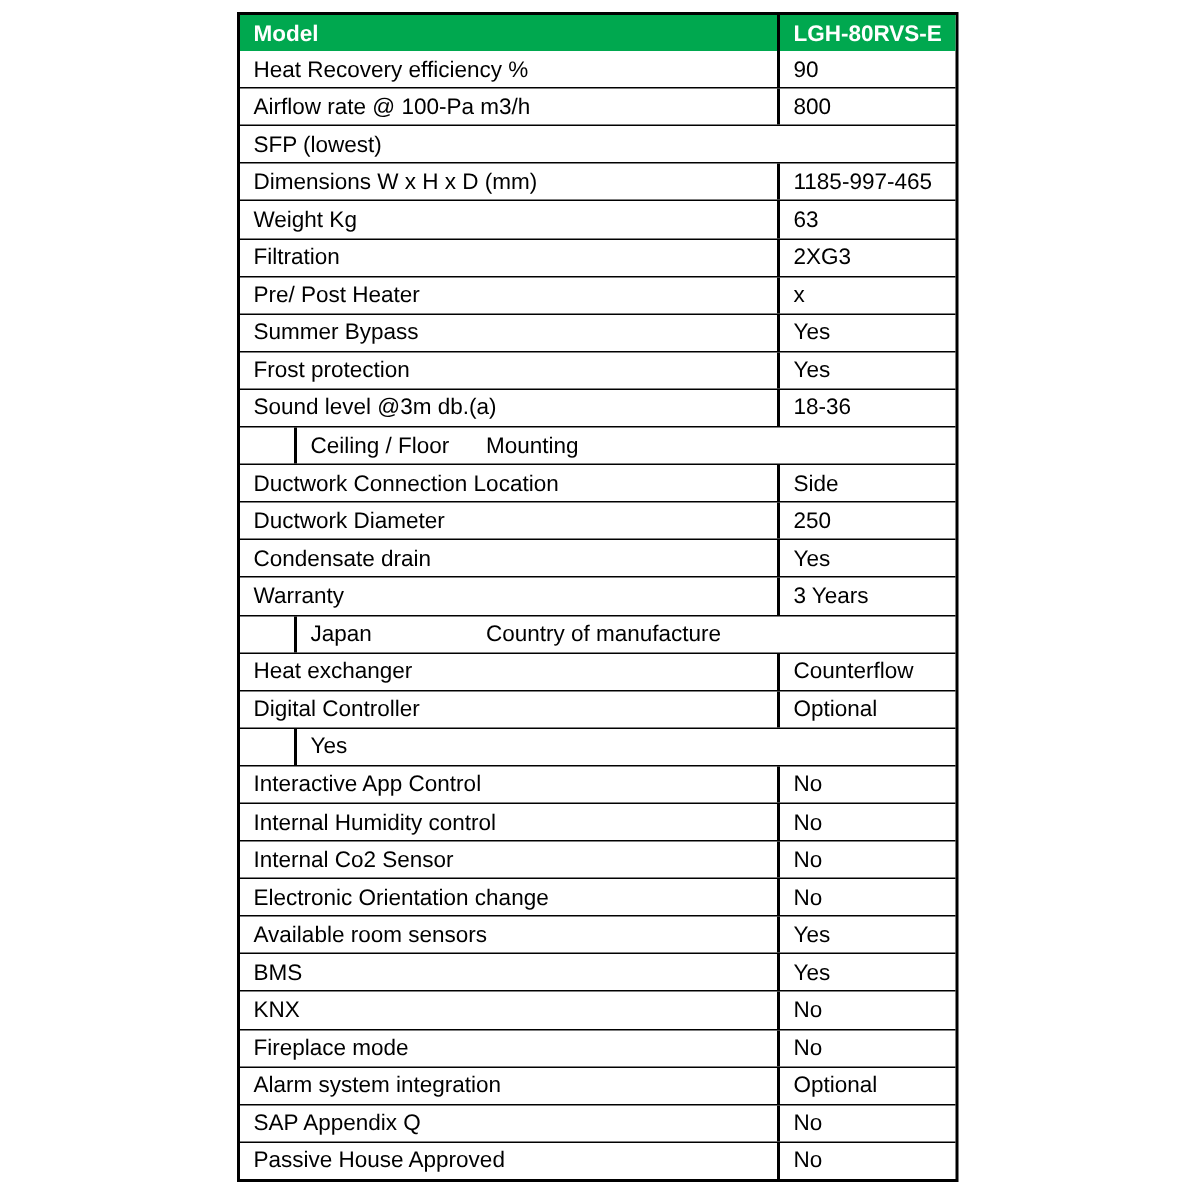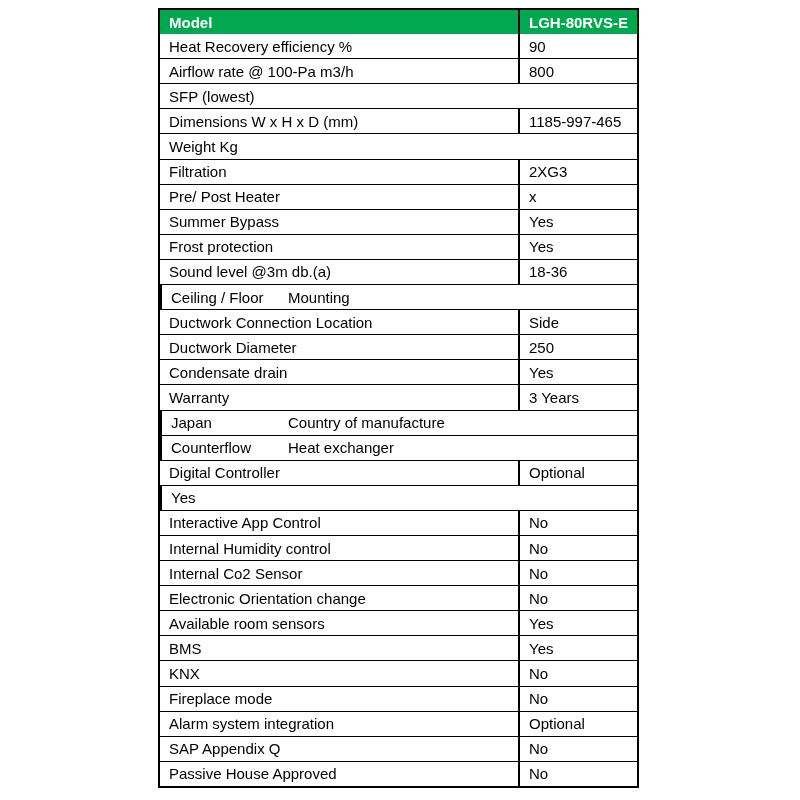--- a/index.html
+++ b/index.html
@@ -44,20 +44,21 @@
     white-space: nowrap;
     overflow: hidden;
   }
   .cell.label {
     flex: 1;
     border-radius: 12px;
   }
   .cell.value {
     width: 119px;
     border-left: 2px solid var(--border-color, #000);
+    margin-left: 36px;
   }
   .row.header {
     background: var(--header-bg, #00A84F);
   }
   .row.header .cell {
     color: var(--header-text, #fff);
     font-weight: bold;
   }
 </style>
 </head>
@@ -74,20 +75,21 @@
       </div><div class="row">
         <div class="cell label">Airflow rate @ 100-Pa m3/h</div>
         <div class="cell value">800</div>
       </div><div class="row">
         <div class="cell label">SFP (lowest)</div>
       </div><div class="row">
         <div class="cell label">Dimensions W x H x D (mm)</div>
         <div class="cell value">1185-997-465</div>
       </div><div class="row">
         <div class="cell label">Weight Kg</div>
+        <div class="cell value">63</div>
       </div><div class="row">
         <div class="cell label">Filtration</div>
         <div class="cell value">2XG3</div>
       </div><div class="row">
         <div class="cell label">Pre/ Post Heater</div>
         <div class="cell value">x</div>
       </div><div class="row">
         <div class="cell label">Summer Bypass</div>
         <div class="cell value">Yes</div>
       </div><div class="row">
@@ -108,22 +110,22 @@
       </div><div class="row">
         <div class="cell label">Condensate drain</div>
         <div class="cell value">Yes</div>
       </div><div class="row">
         <div class="cell label">Warranty</div>
         <div class="cell value">3 Years</div>
       </div><div class="row">
         <div class="cell value">Japan</div>
         <div class="cell label">Country of manufacture</div>
       </div><div class="row">
+        <div class="cell label">Heat exchanger</div>
         <div class="cell value">Counterflow</div>
-        <div class="cell label">Heat exchanger</div>
       </div><div class="row">
         <div class="cell label">Digital Controller</div>
         <div class="cell value">Optional</div>
       </div><div class="row">
         <div class="cell value">Yes</div>
       </div><div class="row">
         <div class="cell label">Interactive App Control</div>
         <div class="cell value">No</div>
       </div><div class="row">
         <div class="cell label">Internal Humidity control</div>

